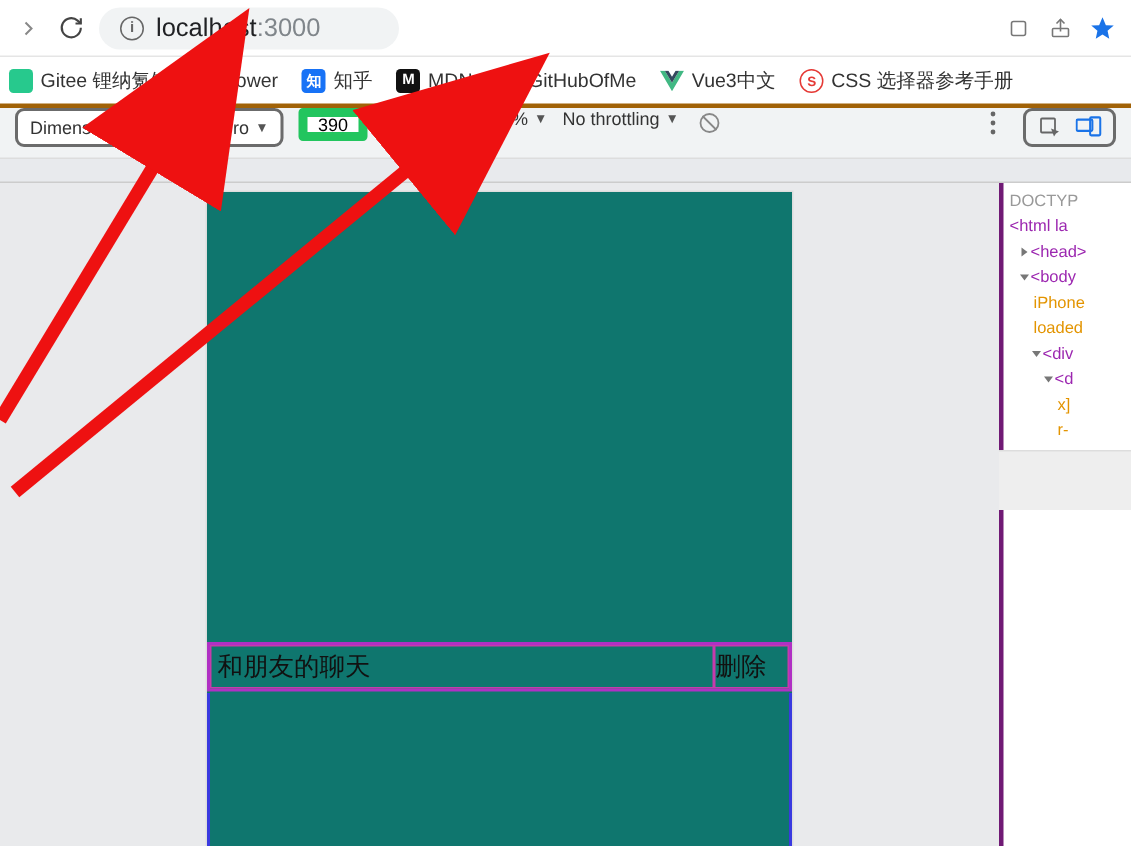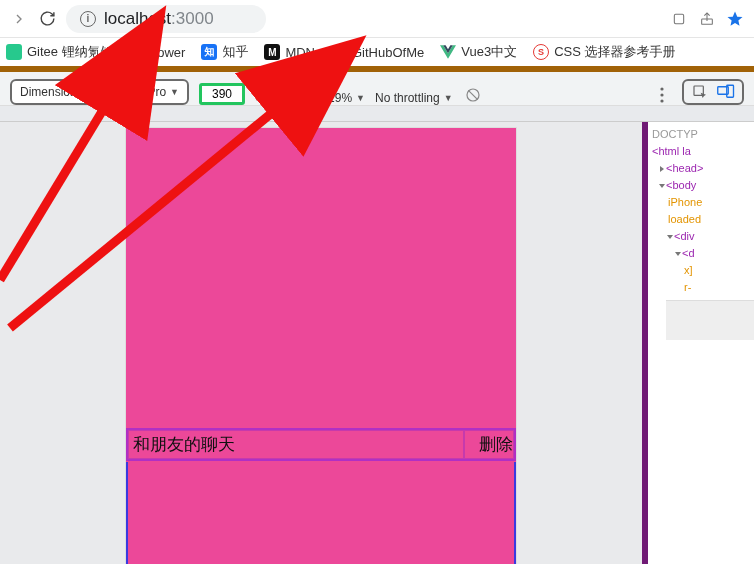--- a/index.html
+++ b/index.html
@@ -9,52 +9,52 @@
   .nav-icn{width:18px;height:18px;display:flex;align-items:center;justify-content:center;color:#555;border-radius:50%}
   .reload{color:#333}
   .url-pill{flex:0 0 auto;display:flex;align-items:center;gap:8px;background:#f1f3f4;border-radius:16px;height:28px;padding:0 14px;min-width:200px}
   .url-info{width:16px;height:16px;border:1.5px solid #666;border-radius:50%;display:flex;align-items:center;justify-content:center;font-size:10px;color:#666;font-weight:700}
   .url-text{font-size:17px;color:#202124}
   .url-text .faded{color:#80868b}
   .br-spacer{flex:1}
   .br-icon{width:18px;height:18px;color:#5f6368;display:flex;align-items:center;justify-content:center}
   .star svg{fill:#1a73e8}
   
-  .bookmarks{height:34px;display:flex;align-items:center;gap:16px;padding:0 6px;font-size:13px;color:#333;border-bottom:6px solid #a16207;white-space:nowrap;overflow:hidden}
+  .bookmarks{height:34px;display:flex;align-items:center;gap:16px;padding:0 6px;font-size:13px;color:#333;border-bottom:3px solid #a16207;white-space:nowrap;overflow:hidden}
   .bm{display:flex;align-items:center;gap:5px;cursor:pointer}
   .bm .fav{width:16px;height:16px;border-radius:3px;display:flex;align-items:center;justify-content:center;font-size:10px;color:#fff;font-weight:700}
   .fav.gitee{background:#27c98d}
   .fav.tower{background:#17b1cf}
   .fav.zhihu{background:#1772f6}
   .fav.mdn{background:#111}
   .fav.gh svg{fill:#111}
   .fav.vue{background:transparent}
   .fav.css{background:transparent;color:#e53935;border:1.5px solid #e53935;border-radius:50%;font-size:9px}
   
-  .dev-toolbar{height:34px;background:#f1f3f4;display:flex;align-items:flex-end;gap:10px;padding:0 10px;font-size:12px;color:#333;border-bottom:1px solid #ddd}
+  .dev-toolbar{height:34px;background:#f1f3f4;display:flex;align-items:flex-start;gap:10px;padding:0 10px;font-size:12px;color:#333;border-bottom:1px solid #ddd}
   .dim-select{display:flex;align-items:center;gap:4px;background:#fff;border:2px solid #6b6b6b;border-radius:6px;height:26px;padding:0 8px;cursor:pointer}
   .caret{font-size:9px;color:#555}
-  .dim-w,.dim-h{width:46px;height:22px;background:#fff;border:3px solid #22c55e;border-radius:3px;text-align:center;font-size:12px;padding:2px 0}
+  .dim-w,.dim-h{width:46px;height:22px;background:#fff;border:6px solid #22c55e;border-radius:3px;text-align:center;font-size:12px;padding:2px 0}
   .dim-x{color:#666}
   .dd{display:flex;align-items:center;gap:4px;cursor:pointer}
   .tb-spacer{flex:1}
   .tb-icon{width:20px;height:20px;display:flex;align-items:center;justify-content:center;color:#666}
   .tb-box{display:flex;align-items:center;gap:6px;border:2px solid #6b6b6b;border-radius:6px;height:26px;padding:0 6px}
   .tb-box .active svg{stroke:#1a73e8}
   .ruler{height:16px;background:#e8eaed;border-bottom:1px solid #ccc}
   
   .main{position:absolute;top:122px;left:0;right:0;bottom:0;display:flex}
   .viewport-area{flex:1;background:#e9eaec;display:flex;justify-content:center;padding-top:6px;overflow:hidden}
-  .device{width:390px;background:#ec4899;box-shadow:0 0 0 1px #ddd;position:relative}
+  .device{width:390px;background:#0f766e;box-shadow:0 0 0 1px #ddd;position:relative}
   .chat-row{position:absolute;top:300px;left:0;right:0;display:flex;border:2px solid #b030c4}
   .chat-title{flex:1;border:1px solid #c63aac;padding:2px 4px;font-size:17px;color:#111}
-  .chat-del{width:50px;border:1px solid #c63aac;text-align:right;font-size:17px;color:#111;padding:2px 0}
+  .chat-del{width:50px;border:1px solid #c63aac;text-align:left;font-size:17px;color:#111;padding:2px 0}
   .below{position:absolute;top:334px;left:0;right:0;height:230px;border:2px solid #3a3ae0;border-top:none}
   
-  .elements{width:112px;background:#fff;border-left:6px solid #701a75;font-family:Menlo,Consolas,monospace;font-size:11px;line-height:1.55;padding:4px 2px 0 4px;overflow:hidden;white-space:nowrap}
+  .elements{width:88px;background:#fff;border-left:3px solid #701a75;font-family:Menlo,Consolas,monospace;font-size:11px;line-height:1.55;padding:4px 2px 0 4px;overflow:hidden;white-space:nowrap}
   .styles-strip{position:absolute;right:0;top:300px;width:88px;height:40px;border-top:1px solid #ddd;background:#eee}
   .t-gray{color:#999}
   .t-tag{color:#9c27b0}
   .t-attr{color:#e39400}
   .tri{display:inline-block;width:0;height:0;border-left:4px solid #777;border-top:3px solid transparent;border-bottom:3px solid transparent;margin-right:2px;vertical-align:middle}
   .tri.open{transform:rotate(90deg)}
   .ind1{padding-left:8px}.ind2{padding-left:16px}.ind3{padding-left:24px}.ind4{padding-left:32px}
   
   .arrow{position:absolute;pointer-events:none}
   .arrow svg{overflow:visible}

